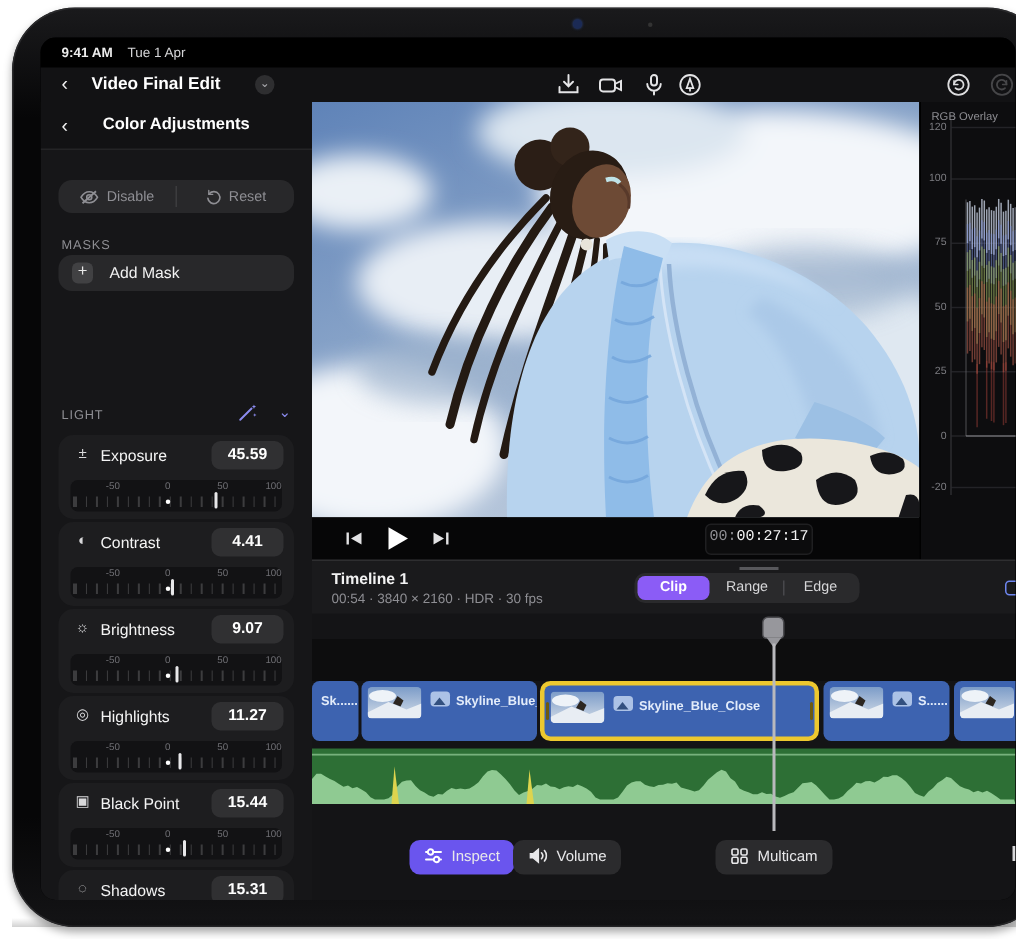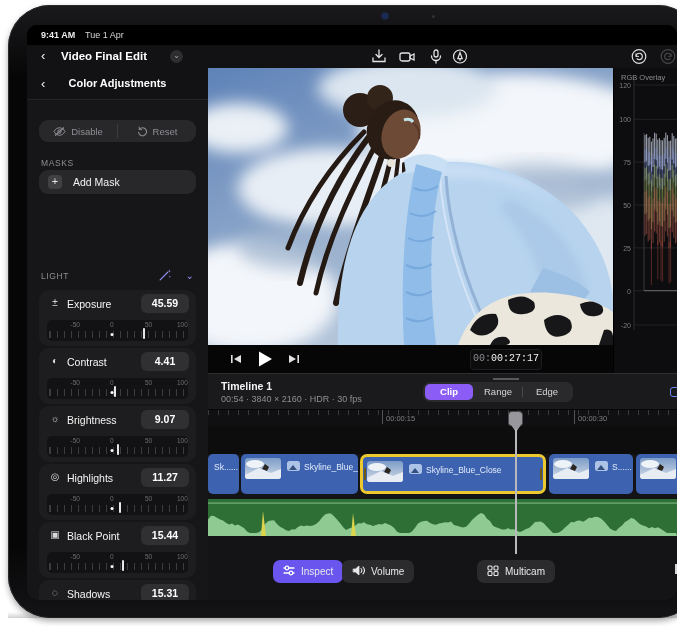--- a/index.html
+++ b/index.html
@@ -93,21 +93,21 @@
   #tl-modes .msep { width:1px; height:10px; background:#48484c; align-self:center; }
   #connect-icon-cut { position:absolute; right:-3px; top:13px; width:10px; height:10px; border:1.5px solid #6e86f0; border-radius:3px; }
   #tl-ruler { position:absolute; left:0; top:35px; width:100%; height:17px; background:#101012;
     border-top:1px solid #060607; }
   #tl-ruler .minor { position:absolute; left:0; top:0; width:100%; height:5px;
     background:repeating-linear-gradient(90deg,#3a3a3d 0 1px,transparent 1px 10px); }
   .rul-mark { position:absolute; top:0; }
   .rul-mark .bar { position:absolute; left:0; top:0; width:1px; height:14px; background:#55555a; }
   .rul-mark .lab { position:absolute; left:4px; top:4px; font-size:7.5px; color:#7e7e84; }
   #tl-tracks { position:absolute; left:0; top:52px; width:100%; height:28px; background:#0d0d0e; }
-  #tl-clips { position:absolute; left:0; top:80px; width:100%; height:29px; }
+  #tl-clips { position:absolute; left:0; top:80px; width:100%; height:29px;font-weight:bold; }
   .clip { position:absolute; top:0; height:40px; background:#3d63b0; border-radius:5px; overflow:hidden; }
   .clip .thumb { position:absolute; left:4px; top:4px; width:36px; height:21px; border-radius:3px; overflow:hidden; }
   .clip .micon { position:absolute; top:7px; width:13px; height:10px; background:rgba(210,225,248,.75); border-radius:2.5px; }
   .clip .micon::after { content:""; position:absolute; left:2px; bottom:1px; border-left:4px solid transparent;
     border-right:4px solid transparent; border-bottom:5px solid #33507f; }
   .clip .clabel { position:absolute; top:8px; font-size:8.5px; color:#e3ecfa; white-space:nowrap; }
   .clip.sel { background:#edc82f; padding:3px; border-radius:7px; }
   .clip.sel .inner { position:absolute; left:3px; top:3px; right:3px; bottom:3px; background:#3d63b0; border-radius:4px; overflow:hidden; }
   .clip .handle { position:absolute; top:14px; width:2px; height:12px; background:#6d5a10; border-radius:1px; }
   #audio-track { position:absolute; left:0; top:125px; width:100%; height:37px; background:#2d6f35; overflow:hidden; }
@@ -571,31 +571,20 @@
         <div id="tl-meta">00:54 · 3840 × 2160 · HDR · 30 fps</div>
         <div id="tl-modes">
             <div class="mode sel">Clip</div>
             <div class="msep" style="visibility: hidden;"></div>
             <div class="mode">Range</div>
             <div class="msep"></div>
             <div class="mode">Edge</div>
           </div>
         <div id="connect-icon-cut"></div>
       </div>
-      <div id="tl-ruler">
-          <div class="minor"></div>
-          <div class="rul-mark" style="left: 174px;">
-            <div class="bar"></div>
-            <div class="lab">00:00:15</div>
-          </div>
-          <div class="rul-mark" style="left: 366px;">
-            <div class="bar"></div>
-            <div class="lab">00:00:30</div>
-          </div>
-        </div>
       <div id="tl-tracks"></div>
       <div id="tl-clips">
           <div class="clip" style="left: 0px; width: 31px;">
             <span class="clabel" style="left:6px">Sk......</span>
           </div>
           <div class="clip" style="left: 33px; width: 117px;">
             <div class="thumb"><svg width="36" height="21" viewBox="0 0 36 21">
                 <defs>
                   <linearGradient id="tg" x1="0" y1="0" x2="0" y2="1">
                     <stop offset="0" stop-color="#7c9cc8"></stop>

